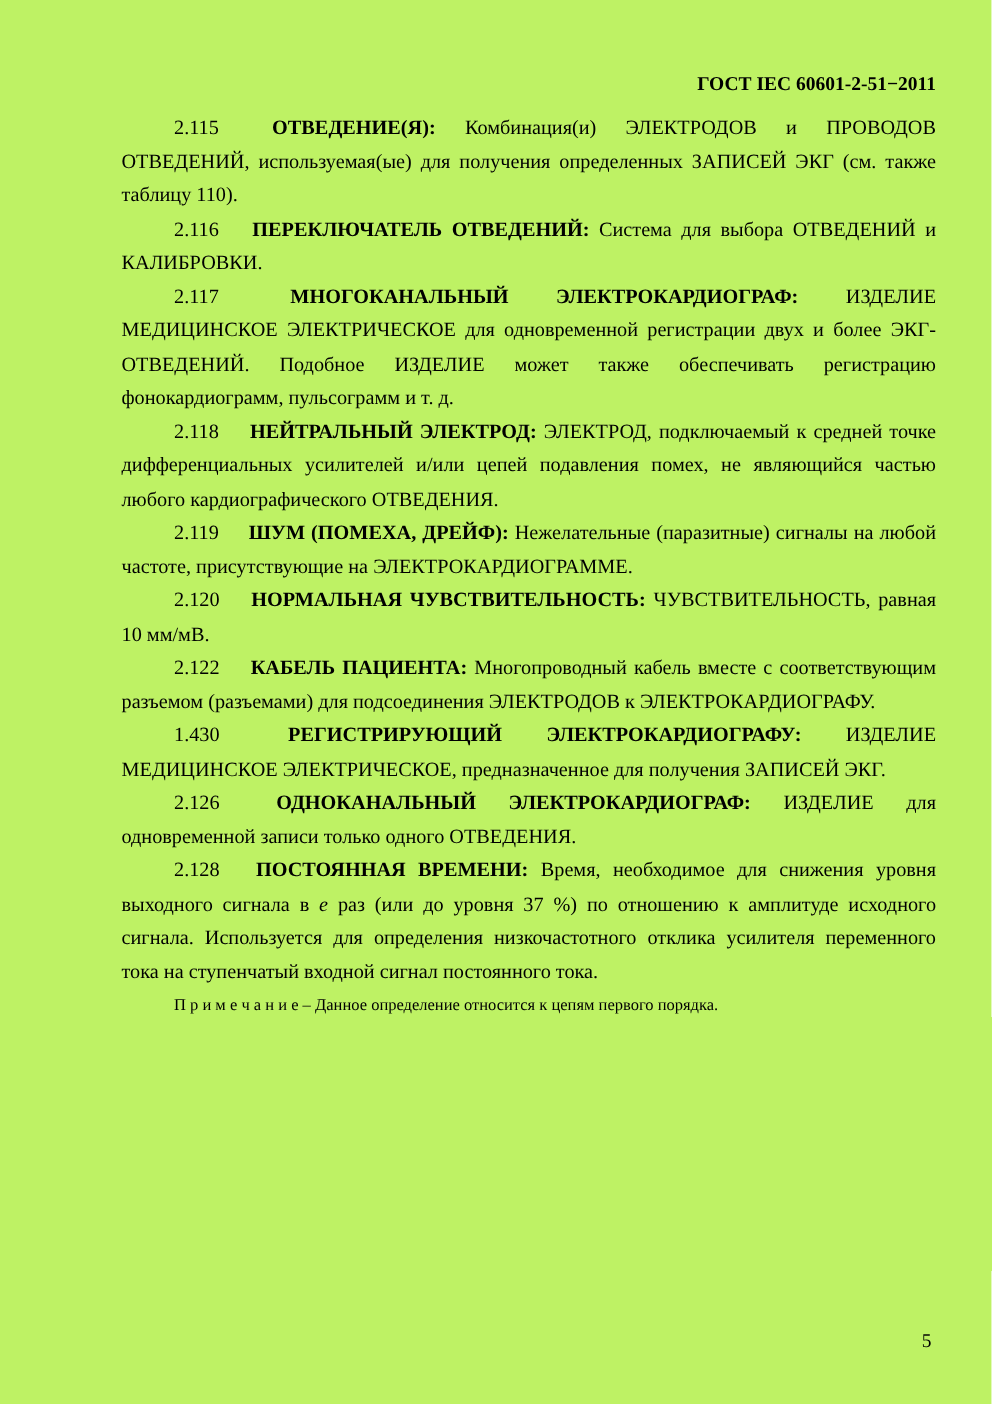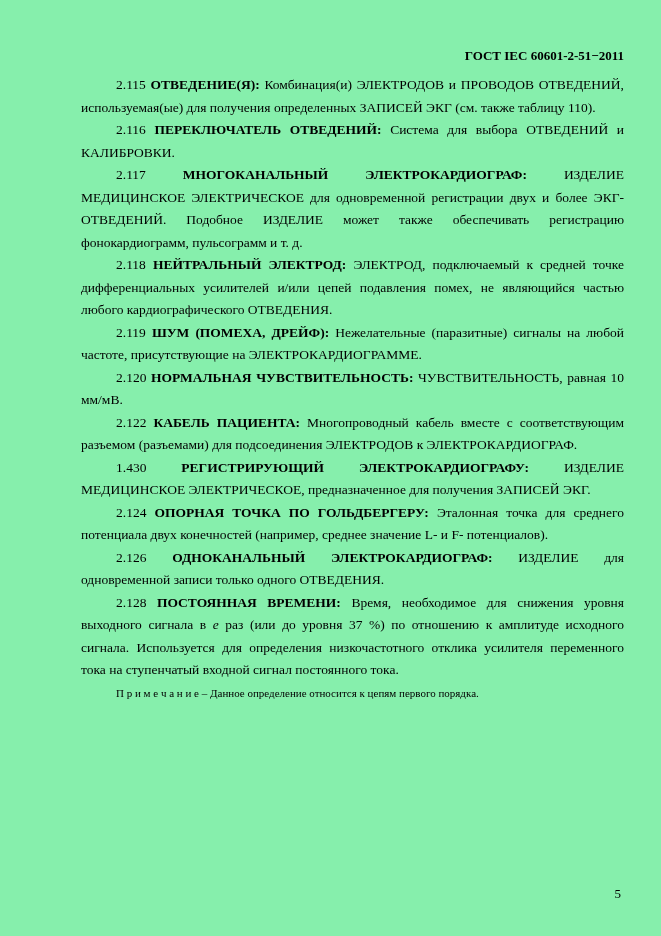--- a/index.html
+++ b/index.html
@@ -4,21 +4,21 @@
 <style>
   html, body {
     margin: 0;
     padding: 0;
     background: #ffffff;
   }
   .page {
     position: relative;
     width: 661px;
     height: 936px;
-    background: #86efac;
+    background: #bef264;
     box-sizing: border-box;
     padding: 48px 37px 0 81px;
     font-family: "Liberation Serif", serif;
     color: #000000;
     overflow: hidden;
   }
   .doc-header {
     text-align: right;
     font-weight: bold;
     font-size: 13px;
@@ -28,21 +28,21 @@
   }
   .content p.def {
     margin: 0;
     font-size: 13.5px;
     line-height: 22.5px;
     text-align: justify;
     text-indent: 35px;
   }
   .def .num-plain {
     font-weight: normal;
-    margin-right: 0;
+    margin-right: 16px;
   }
   .def .term {
     font-weight: bold;
   }
   .def .ital {
     font-style: italic;
   }
   p.note {
     margin: 4px 0 0 0;
     font-size: 11px;
@@ -72,25 +72,24 @@
 
     <p class="def"><span class="num-plain">2.117</span> <span class="term">МНОГОКАНАЛЬНЫЙ ЭЛЕКТРОКАРДИОГРАФ:</span> <span>ИЗДЕЛИЕ МЕДИЦИНСКОЕ ЭЛЕКТРИЧЕСКОЕ для одновременной регистрации двух и более ЭКГ-ОТВЕДЕНИЙ. Подобное ИЗДЕЛИЕ может также обеспечивать регистрацию фонокардиограмм, пульсограмм и т. д.</span></p>
 
     <p class="def"><span class="num-plain">2.118</span> <span class="term">НЕЙТРАЛЬНЫЙ ЭЛЕКТРОД:</span> <span>ЭЛЕКТРОД, подключаемый к средней точке дифференциальных усилителей и/или цепей подавления помех, не являющийся частью любого кардиографического ОТВЕДЕНИЯ.</span></p>
 
     <p class="def"><span class="num-plain">2.119</span> <span class="term">ШУМ (ПОМЕХА, ДРЕЙФ):</span> <span>Нежелательные (паразитные) сигналы на любой частоте, присутствующие на ЭЛЕКТРОКАРДИОГРАММЕ.</span></p>
 
     <p class="def"><span class="num-plain">2.120</span> <span class="term">НОРМАЛЬНАЯ ЧУВСТВИТЕЛЬНОСТЬ:</span> <span>ЧУВСТВИТЕЛЬНОСТЬ, равная 10 мм/мВ.</span></p>
 
 
-    <p class="def"><span class="num-plain">2.122</span> <span class="term">КАБЕЛЬ ПАЦИЕНТА:</span> <span>Многопроводный кабель вместе с соответствующим разъемом (разъемами) для подсоединения ЭЛЕКТРОДОВ к ЭЛЕКТРОКАРДИОГРАФ.</span></p>
+    <p class="def"><span class="num-plain">2.122</span> <span class="term">КАБЕЛЬ ПАЦИЕНТА:</span> <span>Многопроводный кабель вместе с соответствующим разъемом (разъемами) для подсоединения ЭЛЕКТРОДОВ к ЭЛЕКТРОКАРДИОГРАФУ.</span></p>
 
     <p class="def"><span class="num-plain">1.430</span> <span class="term">РЕГИСТРИРУЮЩИЙ ЭЛЕКТРОКАРДИОГРАФУ:</span> <span>ИЗДЕЛИЕ МЕДИЦИНСКОЕ ЭЛЕКТРИЧЕСКОЕ, предназначенное для получения ЗАПИСЕЙ ЭКГ.</span></p>
 
-    <p class="def"><span class="num-plain">2.124</span> <span class="term">ОПОРНАЯ ТОЧКА ПО ГОЛЬДБЕРГЕРУ:</span> <span>Эталонная точка для среднего потенциала двух конечностей (например, среднее значение L- и F- потенциалов).</span></p>
 
 
     <p class="def"><span class="num-plain">2.126</span> <span class="term">ОДНОКАНАЛЬНЫЙ ЭЛЕКТРОКАРДИОГРАФ:</span> <span>ИЗДЕЛИЕ для одновременной записи только одного ОТВЕДЕНИЯ.</span></p>
 
 
     <p class="def"><span class="num-plain">2.128</span> <span class="term">ПОСТОЯННАЯ ВРЕМЕНИ:</span> <span>Время, необходимое для снижения уровня выходного сигнала в</span> <span class="ital">e</span> <span>раз (или до уровня 37 %) по отношению к амплитуде исходного сигнала. Используется для определения низкочастотного отклика усилителя переменного тока на ступенчатый входной сигнал постоянного тока.</span></p>
 
     <p class="note">П р и м е ч а н и е  –  Данное определение относится к цепям первого порядка.</p>
 
   </div>

